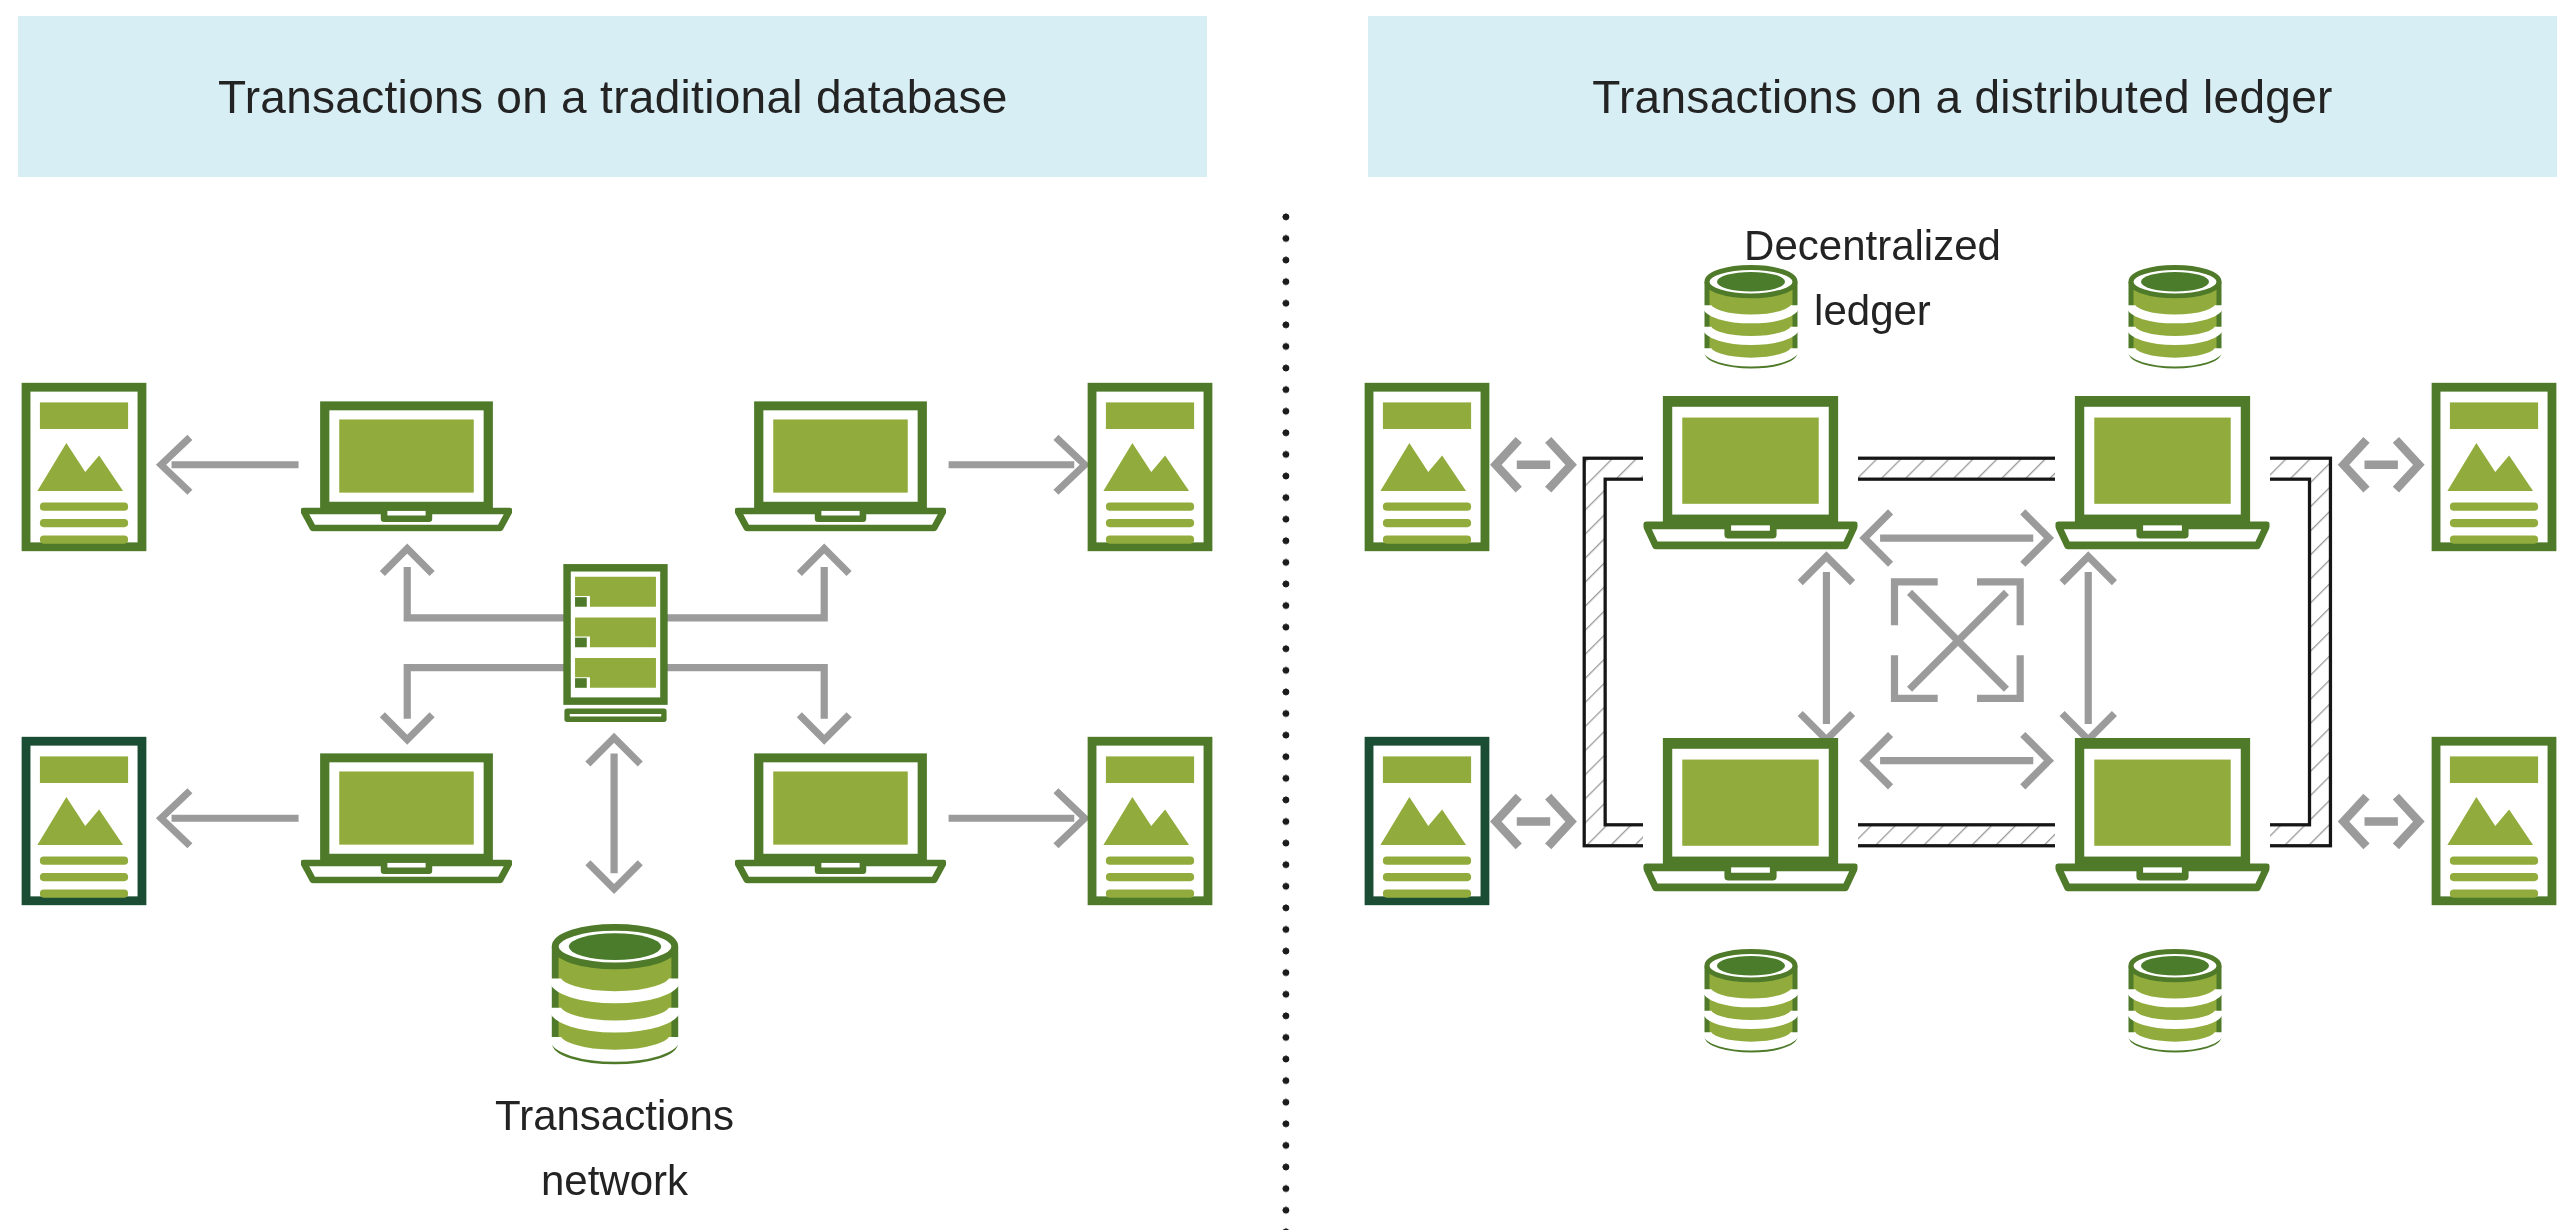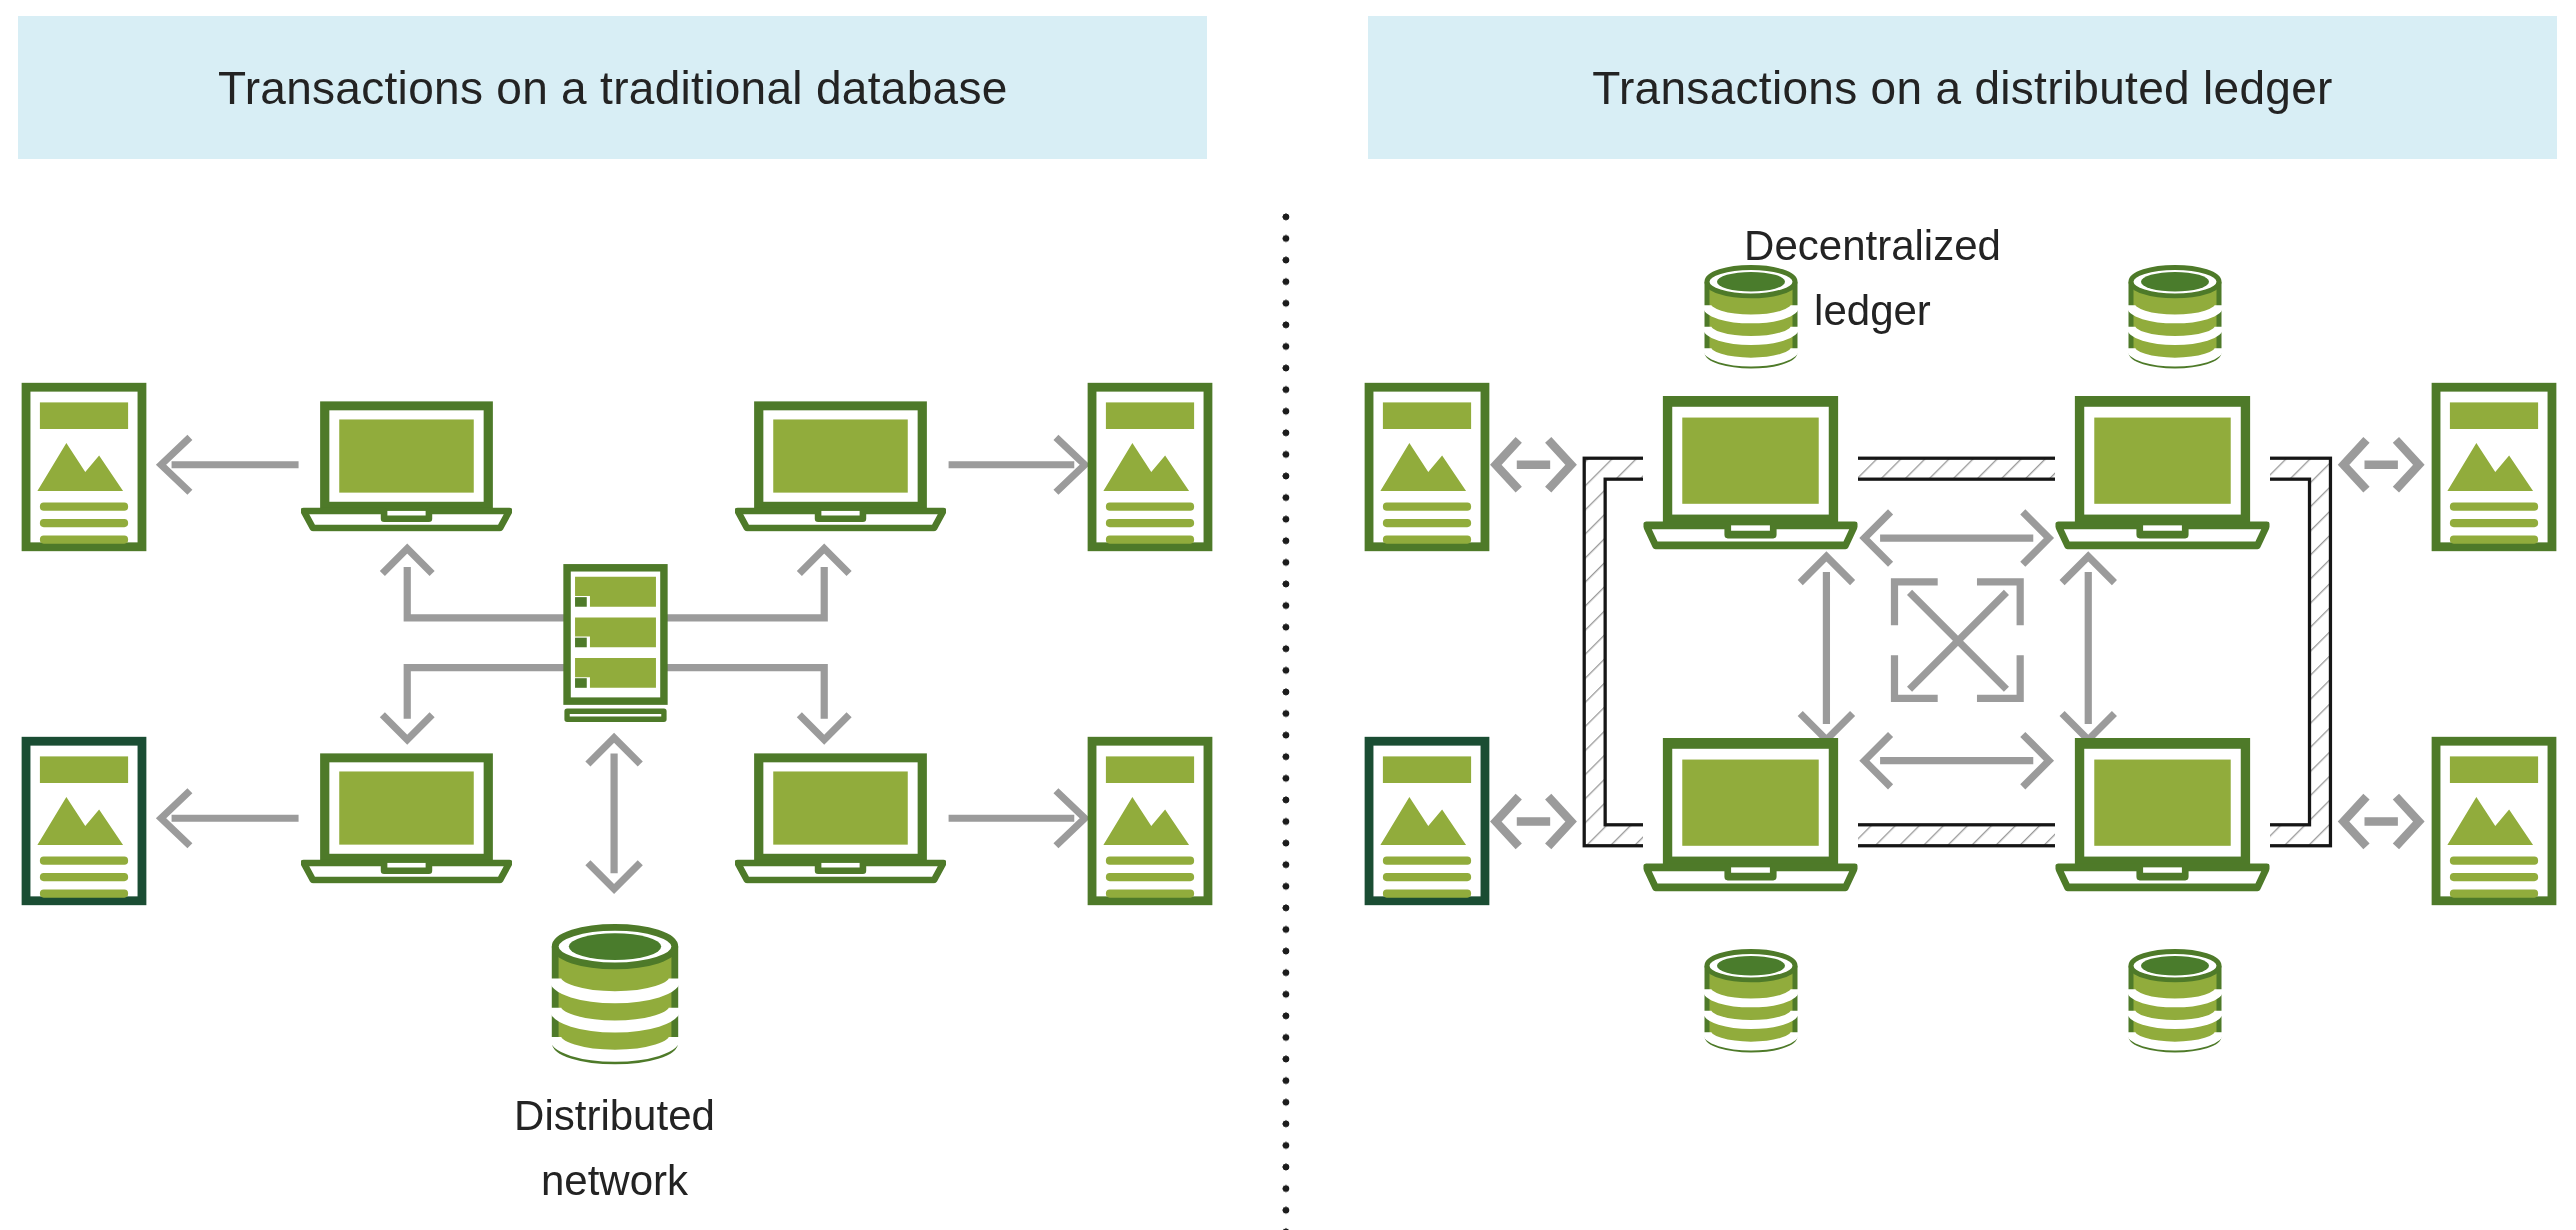--- a/index.html
+++ b/index.html
@@ -1,18 +1,18 @@
 <!DOCTYPE html>
 <html style="--olive: #91ac3c; --green-dark: #4e7a29; --green-deep: #1a4d33; --db-top: #4a7c2c; --gray: #9b9b9b; --header-bg: #d8eef5; --ink: #232323; --line: #161616;font-size:10.5px"><head>
 <meta charset="utf-8">
 <style>
   html,body{margin:0;padding:0;background:#ffffff;}
   .stage{position:relative;width:2576px;height:1230px;background:#ffffff;overflow:hidden;
          font-family:"Liberation Sans","DejaVu Sans",sans-serif;}
-  .hdr{position:absolute;top:16.4px;width:1189px;height:143px;background:var(--header-bg);
+  .hdr{position:absolute;top:16.4px;width:1189px;height:161px;background:var(--header-bg);
        display:flex;align-items:center;justify-content:center;}
   .hdr span{font-size:46px;color:var(--ink);letter-spacing:0.3px;}
   .hdr.left{left:18.3px;}
   .hdr.right{left:1368px;}
   .divider{position:absolute;left:1282px;top:213px;width:7.9px;height:1017px;
            background-image:radial-gradient(circle at 3.9px 3.9px, #1c1c1c 3.3px, rgba(0,0,0,0) 3.6px);
            background-size:7.9px 21.6px;background-repeat:repeat-y;}
   .canvas{position:absolute;left:0;top:0;width:2576px;height:1230px;}
   .arrow{stroke:var(--gray);stroke-width:11;fill:none;}
   .arrow.thick{stroke-width:13;}
@@ -188,21 +188,21 @@
       <use href="#sym-db"></use>
     </svg>
   <svg class="ic" style="left:1701px;top:946px;width:100px;height:110px" viewBox="0 0 153 168" width="100" height="110">
       <use href="#sym-db"></use>
     </svg>
   <svg class="ic" style="left:2125px;top:946px;width:100px;height:110px" viewBox="0 0 153 168" width="100" height="110">
       <use href="#sym-db"></use>
     </svg>
 
   <div class="lbl" style="left:418px;top:1083px">
-    <div>Distributed</div>
+    <div>Transactions</div>
     <div>network</div>
   </div>
   <div class="lbl" style="left:1676px;top:213px">
     <div>Decentralized</div>
     <div>ledger</div>
   </div>
 
 </div>
 
 

